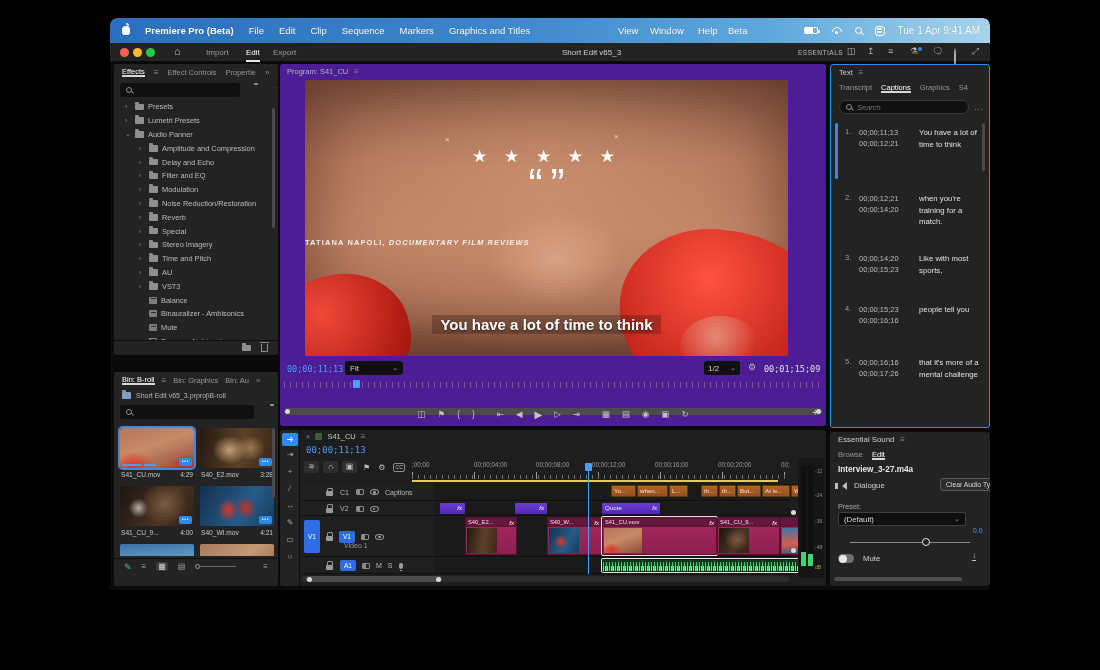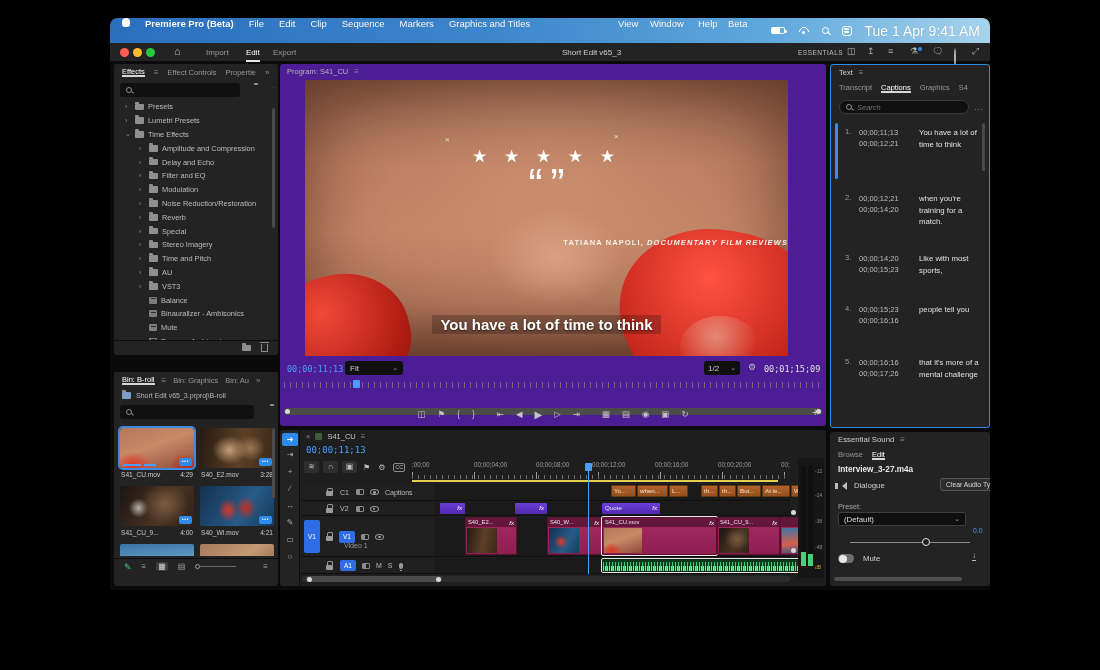--- a/index.html
+++ b/index.html
@@ -1,21 +1,21 @@
 <!DOCTYPE html>
 <html><head>
 <meta charset="utf-8">
 <style>
   *{box-sizing:border-box;margin:0;padding:0}
   body{width:1100px;height:670px;background:#000;font-family:"Liberation Sans",sans-serif;overflow:hidden;position:relative}
   .ab{position:absolute}
   .fx{display:flex;align-items:center}
   .screen{position:absolute;left:110px;top:18px;width:880px;height:572px;background:#0a0a0a;border-radius:7px 7px 0 0;overflow:hidden}
   
-  .menubar{position:absolute;left:0;top:0;width:880px;height:25px;background:linear-gradient(100deg,#2a6fbe 0%,#3d87cd 45%,#5fa8dc 75%,#a8d4ec 100%);color:#fff;font-size:9.5px;display:flex;align-items:flex-start;padding:0 12px;gap:15px;border-radius:7px 7px 0 0}
+  .menubar{position:absolute;left:0;top:0;width:880px;height:25px;background:linear-gradient(100deg,#2a6fbe 0%,#3d87cd 45%,#5fa8dc 75%,#a8d4ec 100%);color:#fff;font-size:9.5px;display:flex;align-items:center;padding:0 12px;gap:15px;border-radius:7px 7px 0 0}
   .mi{white-space:nowrap;text-shadow:0 0 1px rgba(0,0,0,.25)}
   .b{font-weight:bold}
   .mright{position:absolute;right:10px;top:0;height:25px;display:flex;align-items:center;gap:13px;font-size:9px}
   .iapple{width:8px;height:9px;background:#fff;border-radius:4px 4px 3px 3px;position:relative;display:inline-block}
   .iapple::before{content:"";position:absolute;top:-3px;left:4px;width:3px;height:3px;background:#fff;border-radius:0 3px 0 3px}
   .ibatt{width:14px;height:7px;border:1px solid rgba(255,255,255,.95);border-radius:2px;position:relative;background:linear-gradient(90deg,#fff 0 70%,transparent 70%)}
   .ibatt::after{content:"";position:absolute;right:-3px;top:1.5px;width:2px;height:3px;background:rgba(255,255,255,.9);border-radius:0 1px 1px 0}
   .iwifi{position:relative;width:11px;height:9px;display:inline-block}
   .iwifi::before{content:"";position:absolute;left:1px;top:1px;width:8px;height:8px;border:1.5px solid #fff;border-radius:50%;border-bottom-color:transparent;border-left-color:transparent;transform:rotate(-45deg)}
   .iwifi::after{content:"";position:absolute;left:4px;top:5px;width:3px;height:3px;background:#fff;border-radius:50%}
@@ -112,21 +112,21 @@
     <span class="mi">Graphics and Titles</span>
     <span class="mi ab" style="left:508px">View</span>
     <span class="mi ab" style="left:540px">Window</span>
     <span class="mi ab" style="left:588px">Help</span>
     <span class="mi ab" style="left:618px">Beta</span>
     <div class="mright">
       <span class="ibatt"></span>
       <span class="iwifi"></span>
       <span class="imagw"></span>
       <span class="icc"></span>
-      <span class="mi" style="font-size:14px">Tue 1 Apr 9:41 AM</span>
+      <span class="mi" style="font-size:10px">Tue 1 Apr 9:41 AM</span>
     </div>
   </div>
 
   <div class="titlebar">
     <span class="light" style="left:10px;background:#ff5f57"></span>
     <span class="light" style="left:23px;background:#febc2e"></span>
     <span class="light" style="left:36px;background:#28c840"></span>
     <span class="tico" style="left:64px;top:2px;font-size:11px">⌂</span>
     <span class="ttab" style="left:96px">Import</span>
     <span class="ttab on" style="left:136px">Edit</span>
@@ -163,21 +163,21 @@
           <span>Presets</span>
         </div>
       <div class="trow">
           <span class="chev">›</span>
           <span class="ifold"></span>
           <span>Lumetri Presets</span>
         </div>
       <div class="trow">
           <span class="chev">⌄</span>
           <span class="ifold"></span>
-          <span>Time Effects</span>
+          <span>Audio Panner</span>
         </div>
       <div class="trow l1">
           <span class="chev">›</span>
           <span class="ifold"></span>
           <span>Amplitude and Compression</span>
         </div>
       <div class="trow l1">
           <span class="chev">›</span>
           <span class="ifold"></span>
           <span>Delay and Echo</span>
@@ -344,21 +344,21 @@
       <div class="ab" style="right:28px;bottom:-20px;width:80px;height:60px;border-radius:50%;background:radial-gradient(circle at 45% 35%,#e8d8c0,rgba(0,0,0,0) 70%);opacity:.5"></div>
 
       <span class="ab" style="left:29%;top:20%;color:#f2ece4;font-size:8px;opacity:.85">×</span>
       <span class="ab" style="left:64%;top:19%;color:#f2ece4;font-size:8px;opacity:.85">×</span>
 
       <div class="ab" style="left:0;top:66px;width:100%;text-align:center;color:#fff;font-size:17px;letter-spacing:6px">★ ★ ★ ★ ★</div>
       <div class="ab fx" style="left:0;top:88px;width:100%;justify-content:center;color:#fff">
         <span style="font-size:42px;position:relative;top:-8px;margin-right:4px">“</span>
         <span style="font-size:42px;position:relative;top:-8px;margin-left:4px">”</span>
       </div>
-      <div class="ab" style="left:0;top:158px;width:100%;text-align:right;color:#f4efe9;font-size:7.5px;letter-spacing:1.1px;font-weight:bold">
+      <div class="ab" style="left:0;top:158px;width:100%;text-align:left;color:#f4efe9;font-size:7.5px;letter-spacing:1.1px;font-weight:bold">
         <span>TATIANA NAPOLI,</span><span style="font-style:italic"> DOCUMENTARY FILM REVIEWS</span>
       </div>
       <div class="ab" style="left:0;top:236px;width:100%;text-align:center">
         <span style="color:#fff;font-size:15px;font-weight:600;background:rgba(20,10,8,.25);padding:1px 8px;text-shadow:0 1px 2px rgba(0,0,0,.6)">You have a lot of time to think</span>
       </div>
     </div>
 
     <span class="ab" style="left:7px;top:300px;font-size:8.5px;color:#4a9df8;font-family:'DejaVu Sans Mono',monospace">00;00;11;13</span>
     <div class="ab fx" style="left:65px;top:297px;width:58px;height:14px;background:#101010;border-radius:3px;padding:0 5px;justify-content:space-between;font-size:8px;color:#d0d0d0">
       <span>Fit</span>

